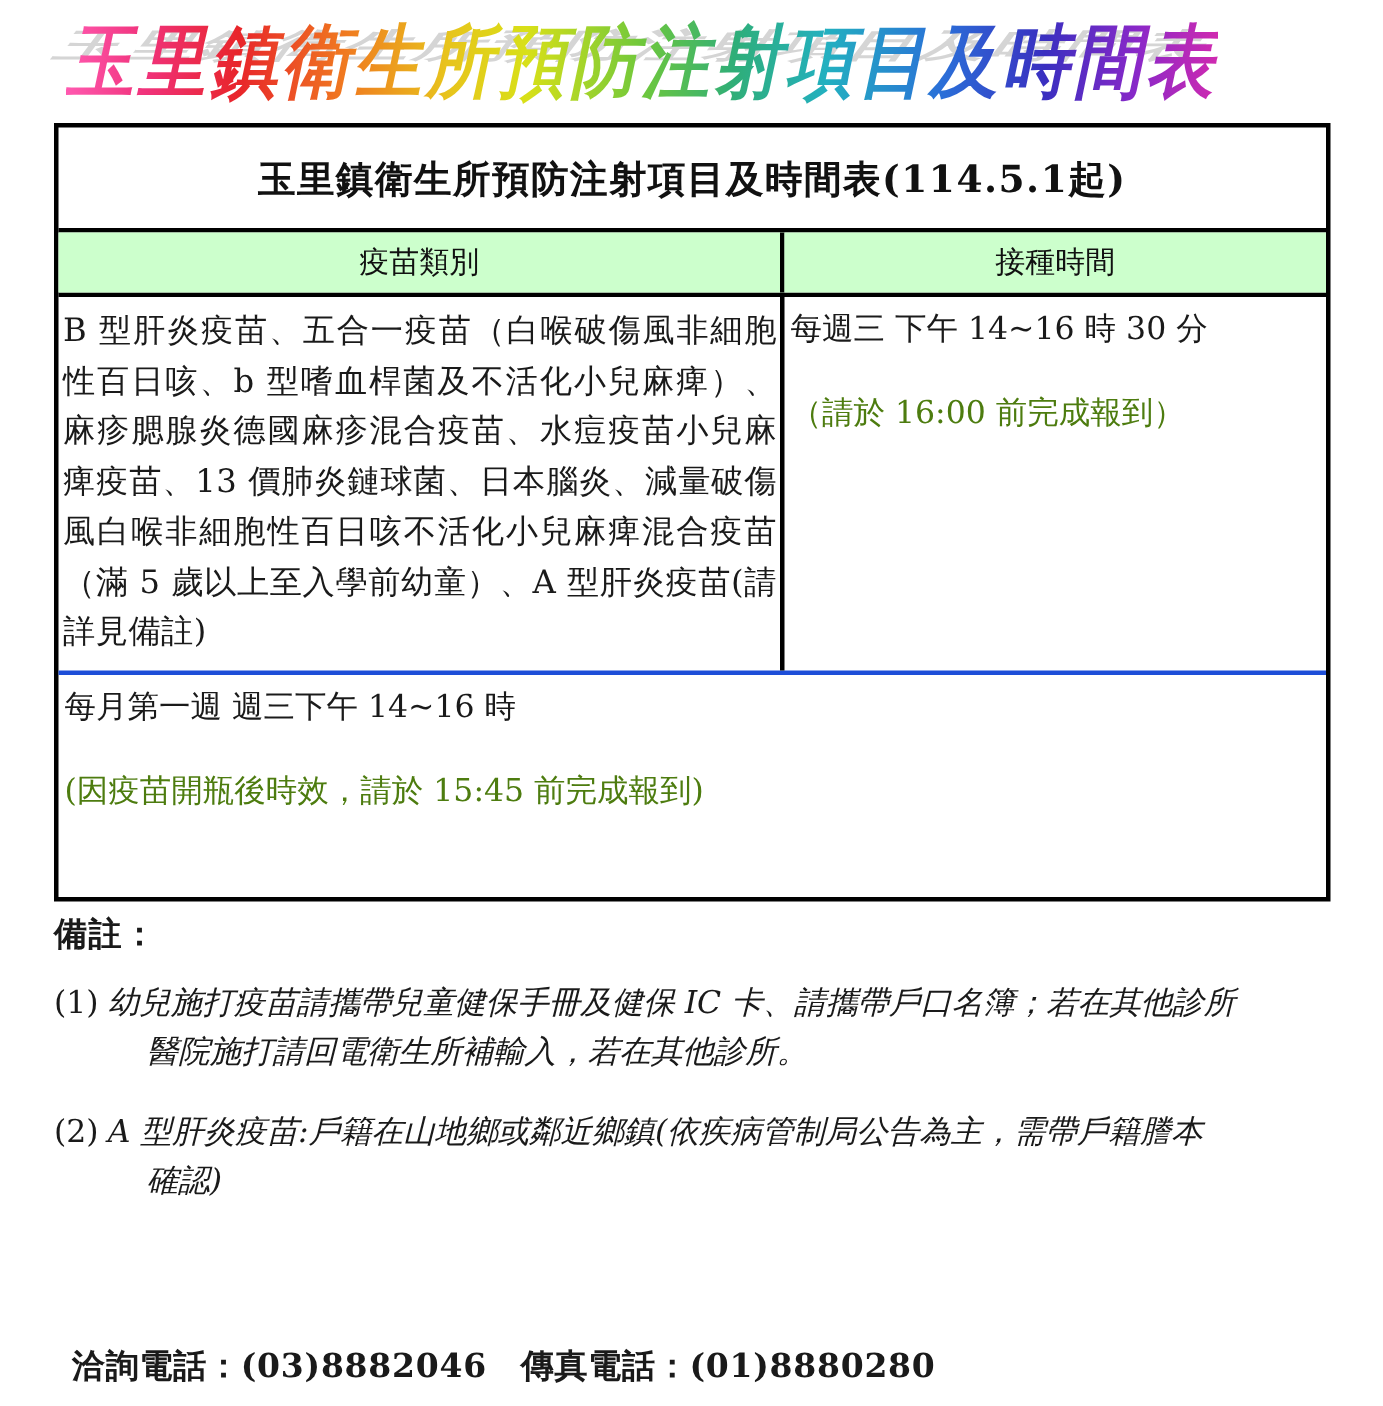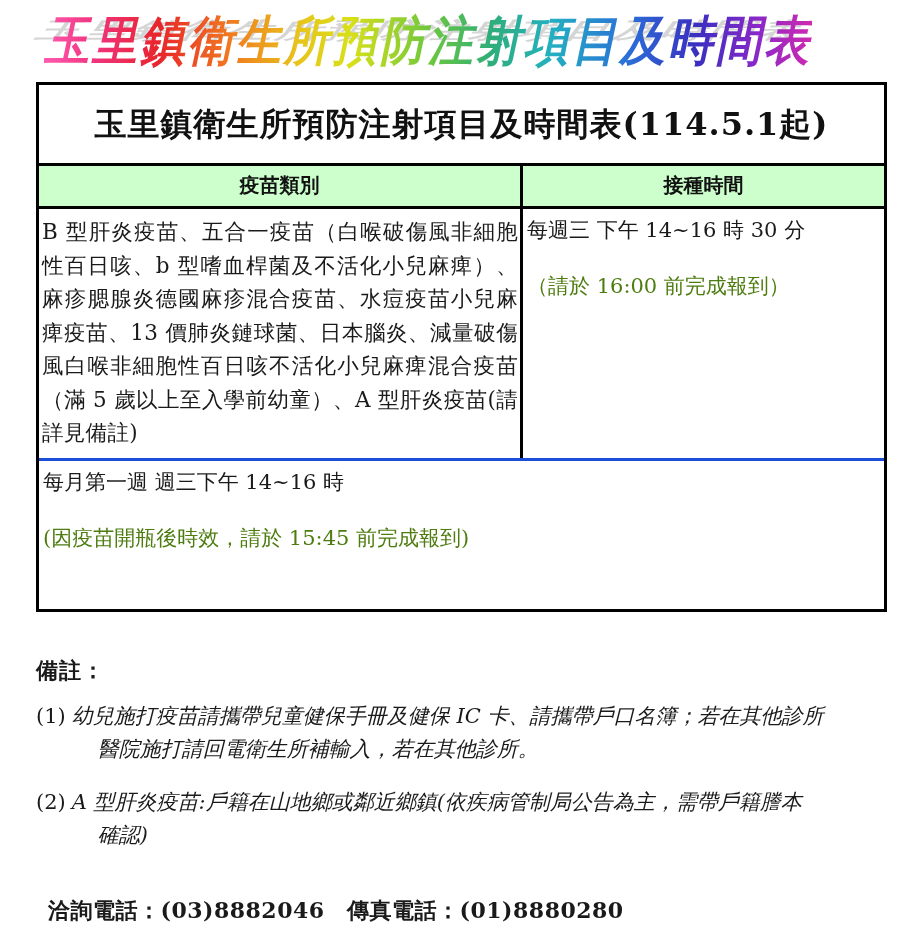--- a/index.html
+++ b/index.html
@@ -76,35 +76,35 @@
     left: 36px;
     top: 82px;
     width: 851px;
     border: 3px solid #000;
     box-sizing: border-box;
     background: #fff;
   }
   .tbl-title-row {
     border-bottom: 3px solid #000;
     text-align: center;
-    font-size: 32px;
+    font-size: 25px;
     font-weight: 700;
     letter-spacing: 1px;
     padding: 18px 0 16px 0;
     color: #111;
   }
   .tbl-head-row {
     display: flex;
     border-bottom: 3px solid #000;
   }
   .tbl-head-cell {
     background: #ccffcc;
     text-align: center;
     font-size: 20px;
-    font-weight: 700;
+    font-weight: 400;
     padding: 6px 0 7px 0;
     box-sizing: border-box;
     color: #111;
   }
   .th-left {
     width: 484px;
     border-right: 3px solid #000;
   }
   .th-right {
     flex: 1;
@@ -162,21 +162,20 @@
     left: 36px;
     top: 608px;
     width: 860px;
     color: #1a1a1a;
   }
   .remarks-title {
     font-size: 22px;
     font-weight: 700;
     letter-spacing: 1px;
     margin-bottom: 14px;
-    margin-top: 48px;
   }
   .remark-item {
     display: flex;
     align-items: flex-start;
     font-size: 21px;
     line-height: 33px;
     margin-bottom: 20px;
   }
   .remark-num {
     flex: 0 0 auto;

